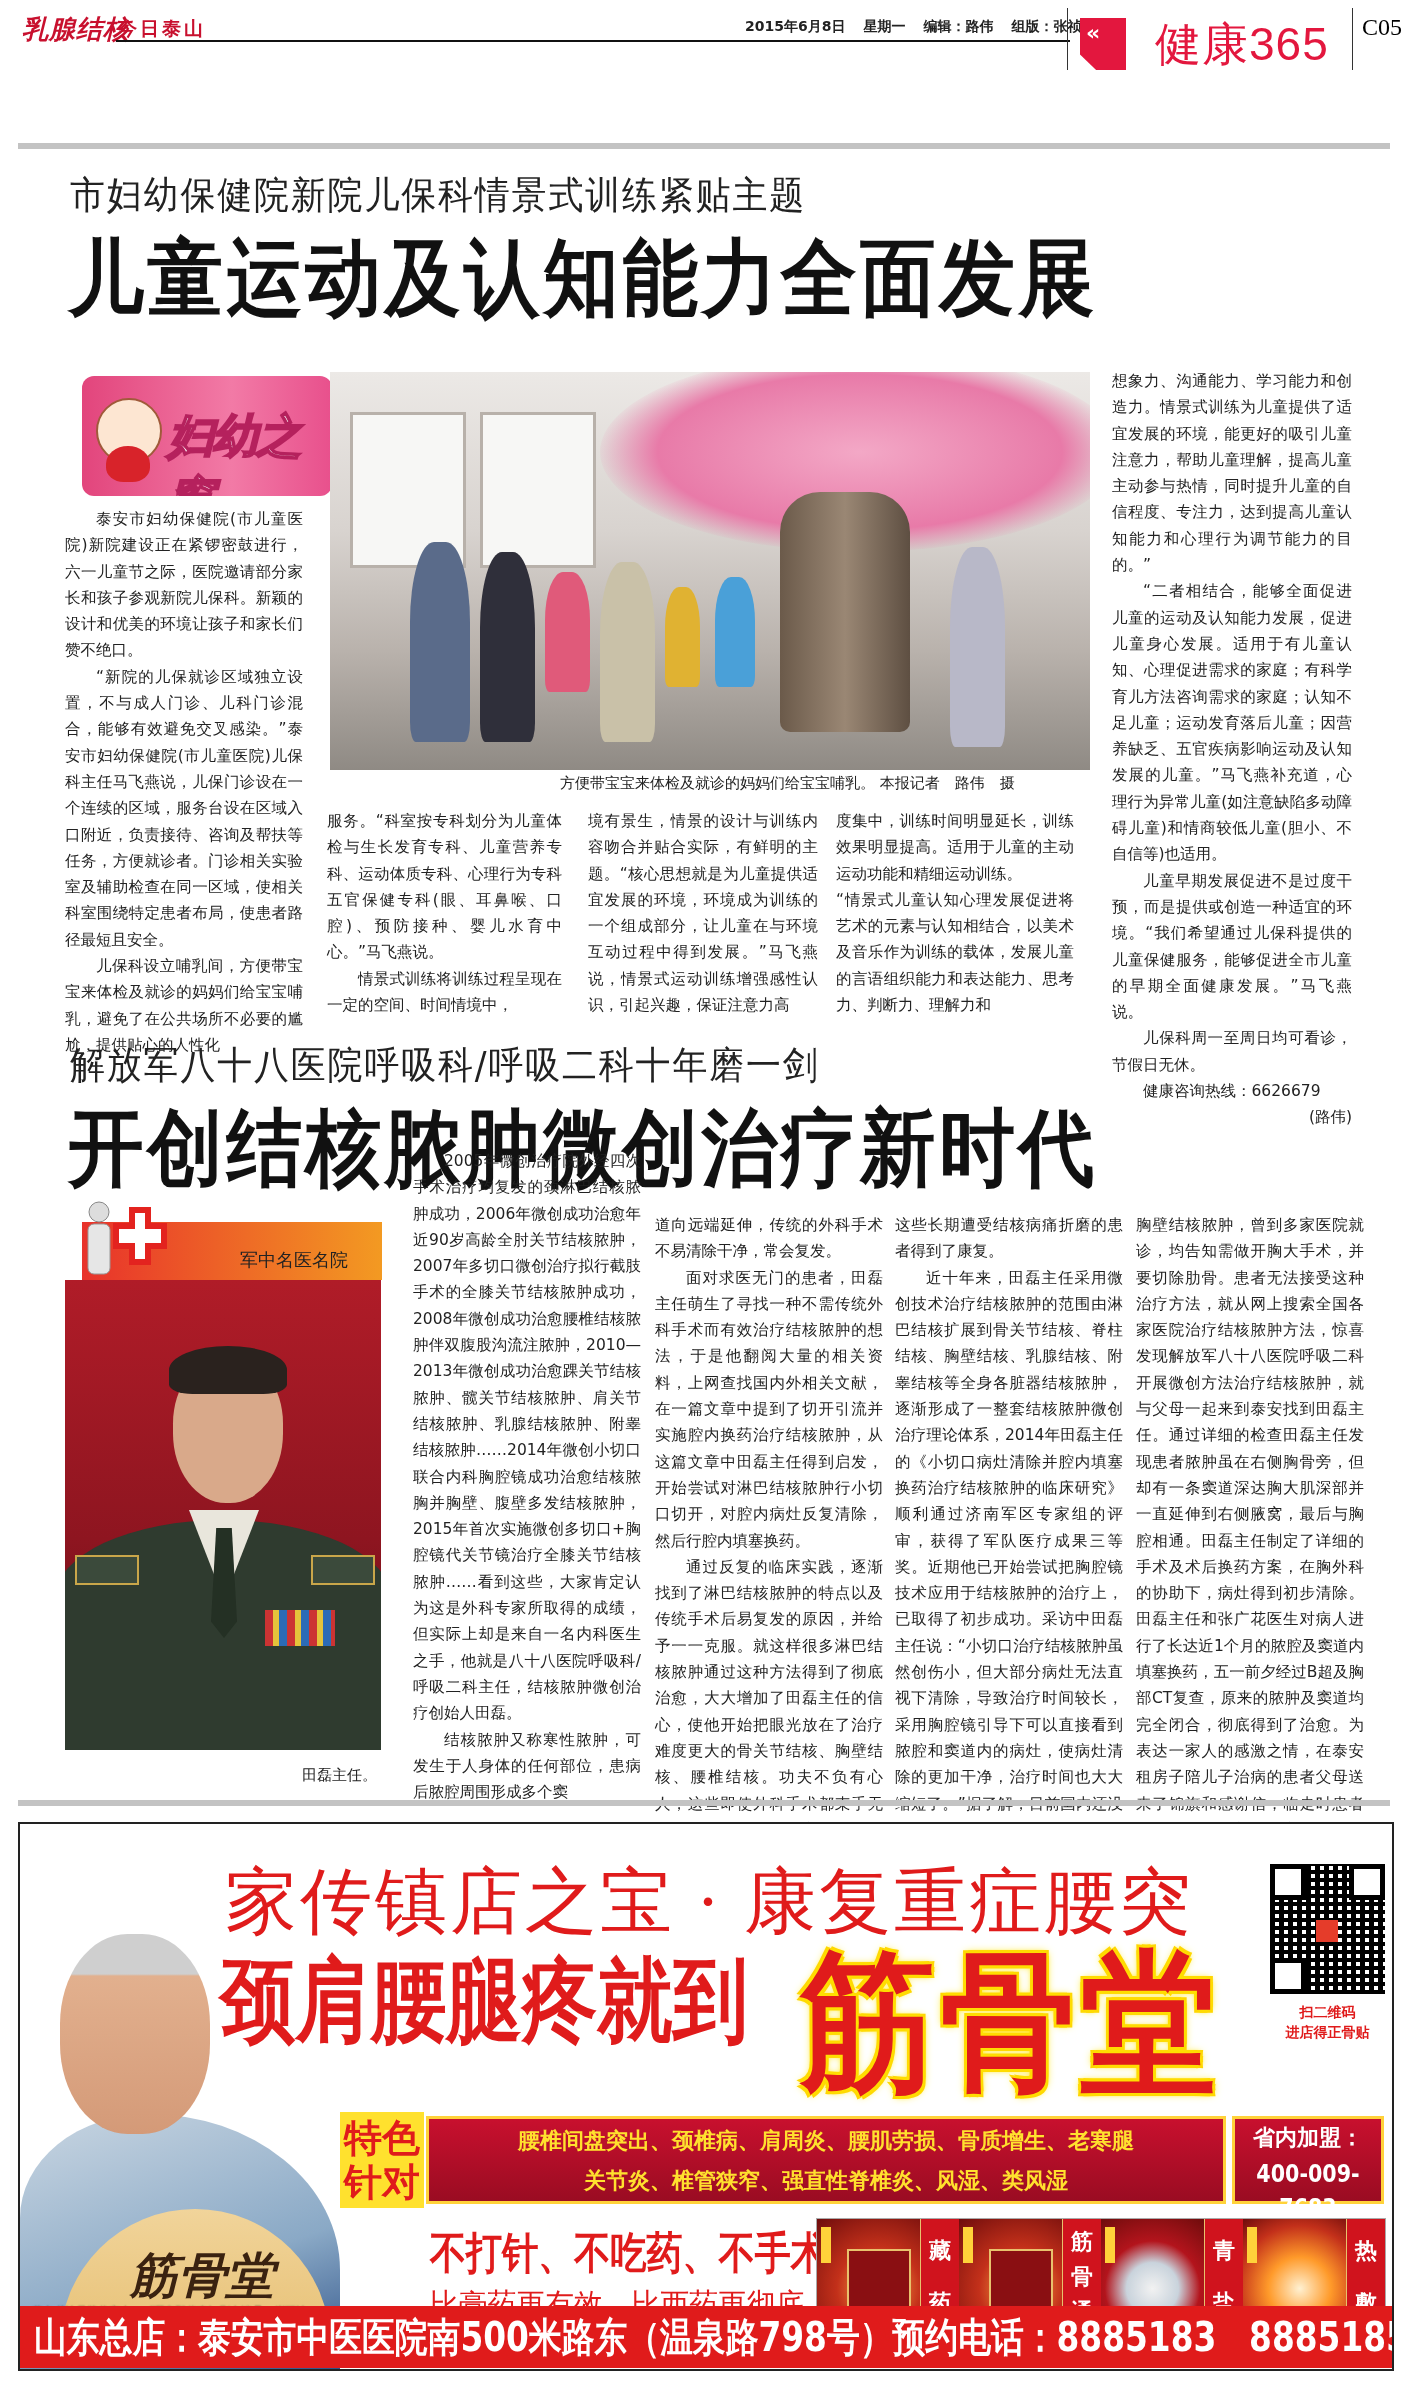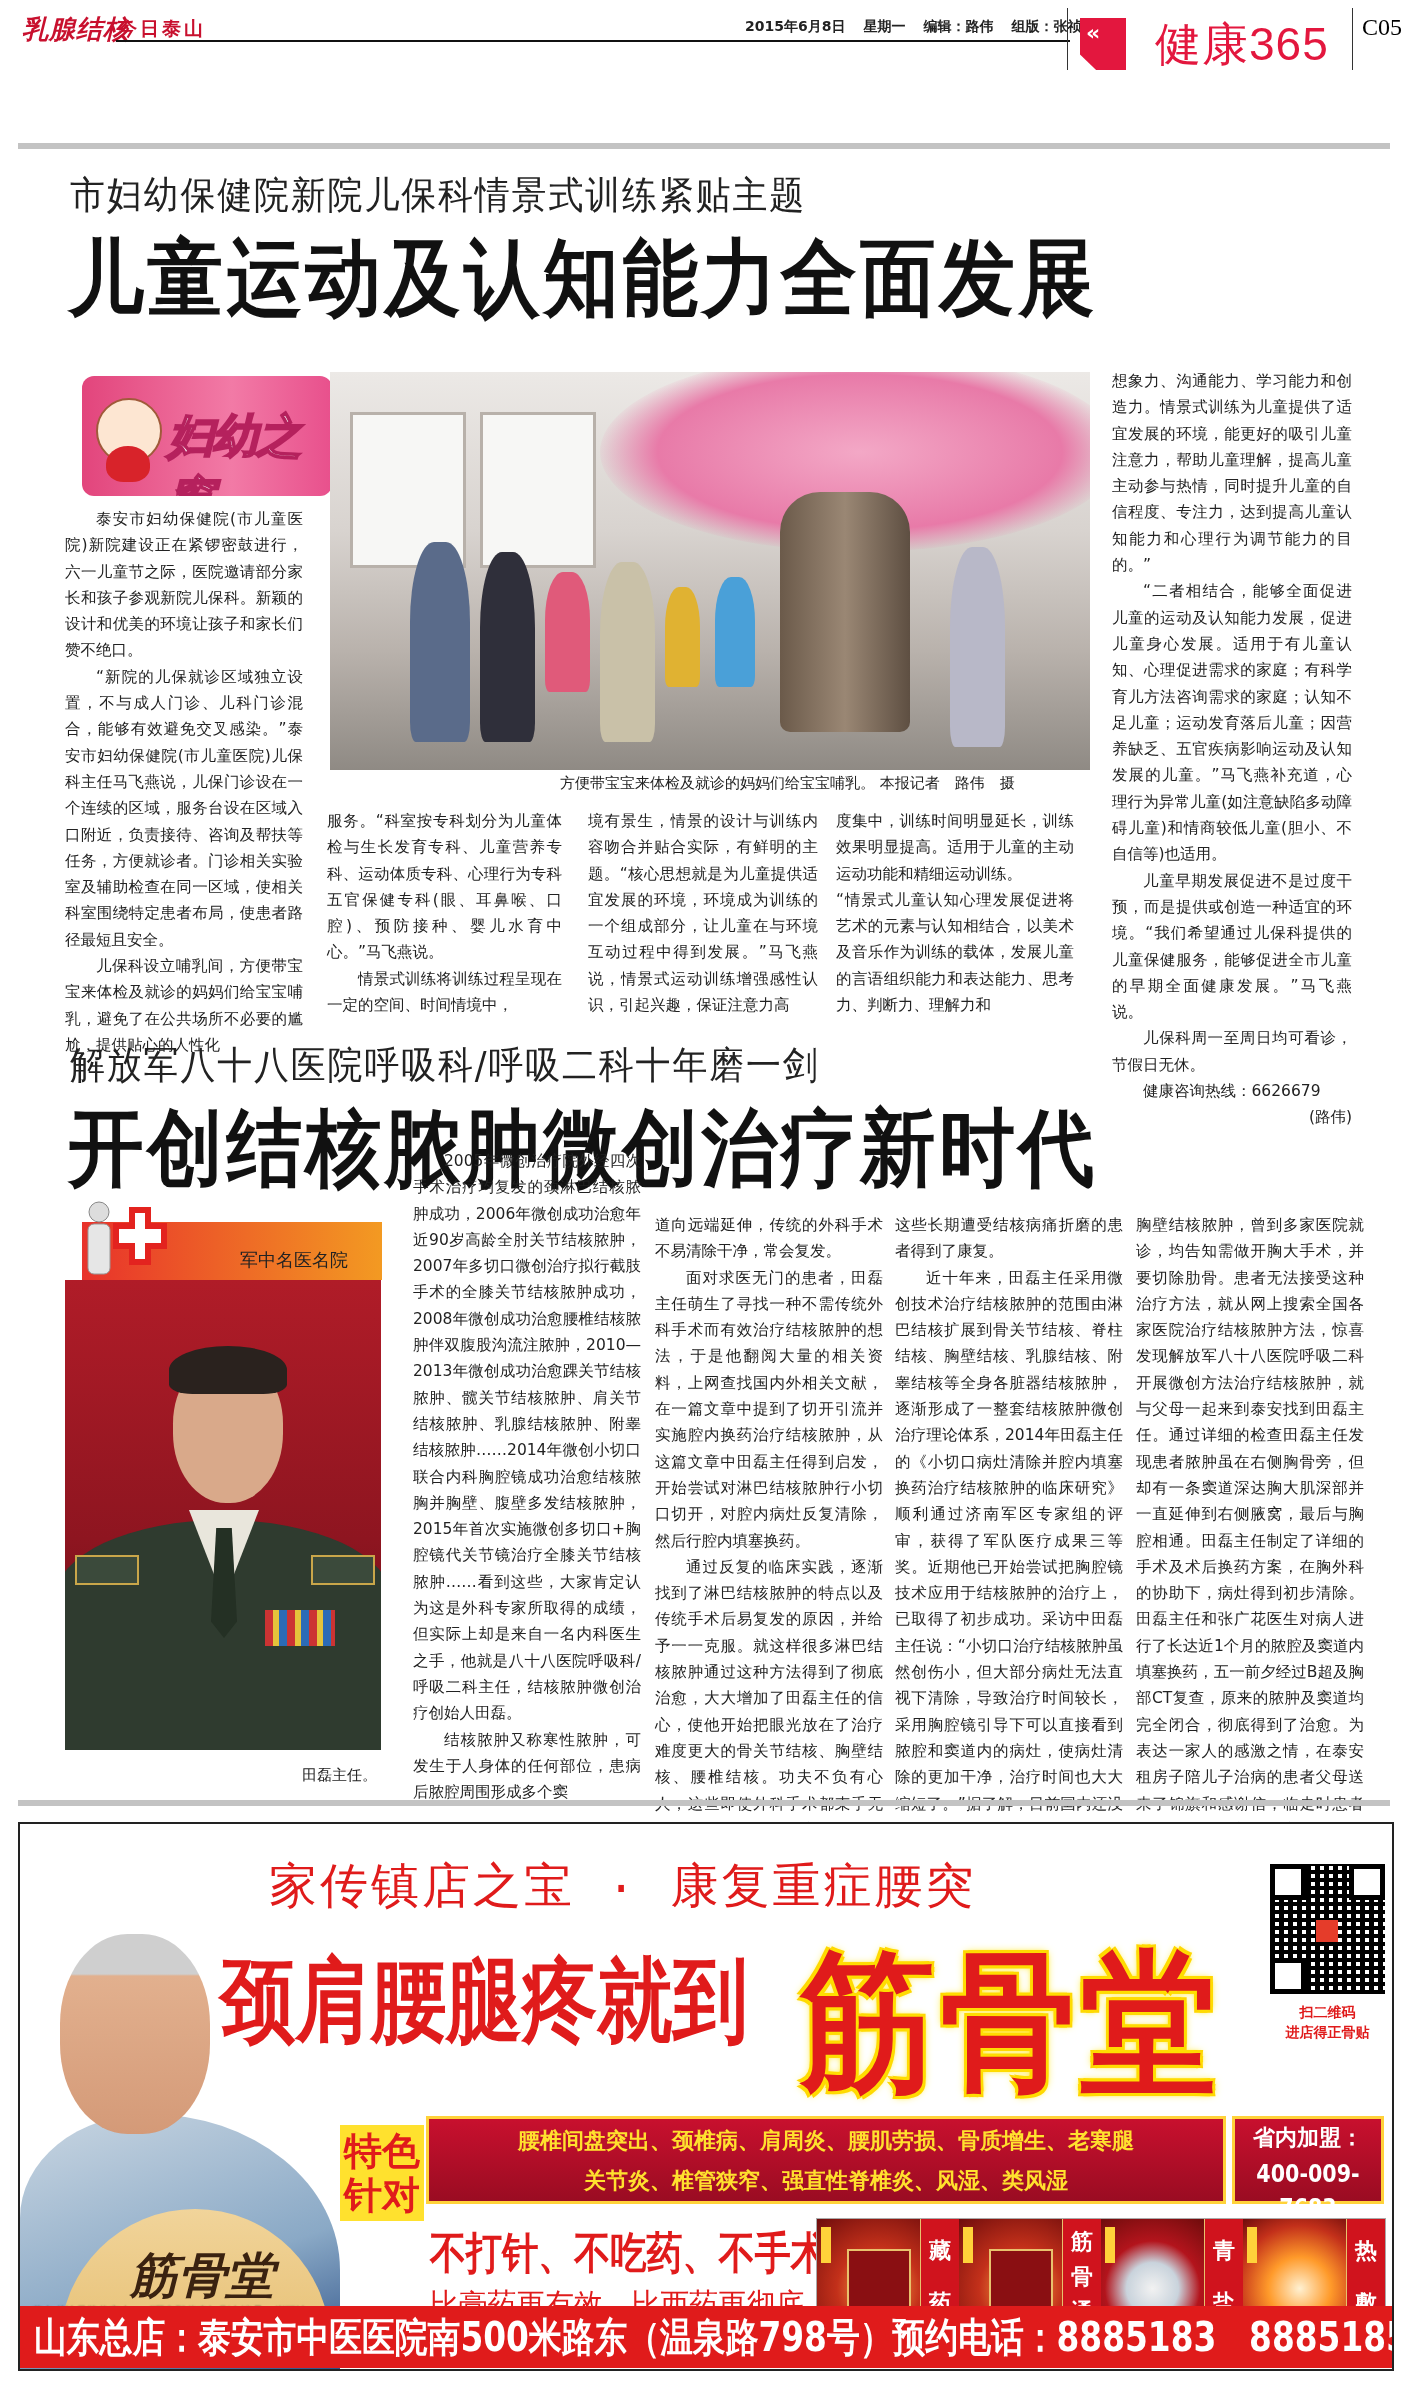--- a/index.html
+++ b/index.html
@@ -44,37 +44,37 @@
   .doctor-photo{left:65px;top:1280px;width:316px;height:470px;background:linear-gradient(180deg,#b01c28 0%,#8e1520 55%,#5a0f16 100%);overflow:hidden;}
   .doc-face{left:108px;top:78px;width:110px;height:145px;border-radius:45% 45% 48% 48%;background:#d9a98a;}
   .doc-hair{left:104px;top:66px;width:118px;height:48px;border-radius:50% 50% 20% 20%;background:#2a221e;}
   .doc-uniform{left:-10px;top:240px;width:336px;height:260px;background:#2f3b2f;border-radius:50% 50% 0 0/30% 30% 0 0;}
   .doc-shirt{left:124px;top:230px;width:70px;height:90px;background:#e9e6dc;clip-path:polygon(0 0,100% 0,50% 100%);}
   .doc-tie{left:146px;top:248px;width:26px;height:110px;background:#243024;clip-path:polygon(20% 0,80% 0,100% 85%,50% 100%,0 85%);}
   .ribbons{left:200px;top:330px;width:70px;height:36px;background:repeating-linear-gradient(90deg,#c33 0 8px,#e5c33b 8px 14px,#2c6bb6 14px 22px);}
   .epaulet{top:275px;width:60px;height:26px;background:#3b4a3b;border:2px solid #c9a64a;}
   
   .ad{left:18px;top:1822px;width:1372px;height:545px;border:2px solid #222;background:#fff;overflow:hidden;}
-  .ad-line1{left:205px;top:30px;font-size:48px;color:#e01b1b;letter-spacing:3px;font-family:Liberation Mono, monospace;margin-left:44px;}
+  .ad-line1{left:205px;top:30px;font-size:72px;color:#e01b1b;letter-spacing:3px;font-family:Liberation Serif, serif;}
   .ad-line2{left:200px;top:115px;font-size:92px;font-weight:bold;color:#e01b1b;letter-spacing:0;font-family:"DejaVu Sans",sans-serif;transform:scaleX(.82);transform-origin:left;}
   .ad-brand{left:780px;top:100px;font-size:150px;font-weight:bold;color:#e01b1b;font-family:"DejaVu Sans",sans-serif;transform:scaleX(.9);transform-origin:left;text-shadow:0 0 6px #ffe300,0 0 10px #ffe300,3px 3px 0 #ffd400,-3px -3px 0 #ffd400,3px -3px 0 #ffd400,-3px 3px 0 #ffd400;letter-spacing:6px;}
   .qr{left:1250px;top:40px;width:115px;height:130px;background:
      repeating-linear-gradient(0deg,#000 0 4px,#fff 4px 8px),
      repeating-linear-gradient(90deg,#000 0 5px,#fff 5px 9px);background-blend-mode:multiply;}
   .qr-corner{width:26px;height:26px;border:5px solid #000;background:#fff;}
   .qr-center{left:1296px;top:96px;width:22px;height:22px;background:#e53c2a;}
   .qr-caption{left:1250px;top:178px;width:115px;text-align:center;font-size:14px;line-height:20px;color:#e01b1b;font-weight:bold;}
   .old-man{left:0;top:0;width:320px;height:545px;}
   .om-head{left:40px;top:110px;width:150px;height:200px;border-radius:45%;background:linear-gradient(180deg,#cfcfcf 0,#cfcfcf 20%,#e2b08e 21%,#d49a78 100%);}
   .om-body{left:0;top:290px;width:320px;height:260px;background:linear-gradient(160deg,#c9d6e2,#8aa9c6 60%,#2b4f86);border-radius:40% 60% 0 0;}
   .fan{left:40px;top:385px;width:270px;height:150px;background:linear-gradient(180deg,#f1d49a,#e6bf72);border-radius:50% 50% 0 0/90% 90% 0 0;}
   .fan-text{left:110px;top:420px;font-size:48px;color:#3a2210;font-family:"DejaVu Serif",serif;font-weight:bold;font-style:italic;}
   .ad-note{left:10px;top:480px;font-size:11px;color:#fff;font-style:italic;text-shadow:0 0 2px #000;white-space:nowrap;}
   .feature{left:320px;top:288px;width:1044px;height:96px;}
-  .feature-tag{left:0;top:13px;width:84px;height:96px;background:#ffe12e;color:#e01b1b;font-size:38px;line-height:44px;text-align:center;font-weight:bold;padding-top:4px;box-sizing:border-box;font-family:"DejaVu Serif",serif;}
+  .feature-tag{left:0;top:0;width:84px;height:96px;background:#ffe12e;color:#e01b1b;font-size:38px;line-height:44px;text-align:center;font-weight:bold;padding-top:4px;box-sizing:border-box;font-family:"DejaVu Serif",serif;}
   .feature-list{left:86px;top:4px;width:800px;height:88px;background:linear-gradient(180deg,#c8102e,#9a0c22);border:3px solid #ffd23a;box-sizing:border-box;color:#ffe12e;font-weight:bold;font-size:22px;text-align:center;line-height:40px;padding-top:2px;}
   .feature-phone{left:892px;top:4px;width:152px;height:88px;background:linear-gradient(180deg,#c8102e,#9a0c22);border:3px solid #ffd23a;box-sizing:border-box;color:#fff;text-align:center;font-weight:bold;}
   .fp-label{font-size:22px;line-height:38px;display:block;}
   .fp-num{font-size:24px;line-height:34px;display:block;transform:scaleX(.86);}
   .no-needle{left:410px;top:400px;font-size:44px;color:#e01b1b;font-weight:bold;font-family:"DejaVu Sans",sans-serif;transform:scaleX(.82);transform-origin:left;white-space:nowrap;}
   .compare{left:410px;top:460px;font-size:32px;color:#e01b1b;font-family:"DejaVu Serif",serif;white-space:nowrap;transform:scaleX(.9);transform-origin:left;}
   .products{left:796px;top:394px;width:568px;height:116px;display:flex;border:1px solid #aaa;background:#b3141c;}
   .prod-img{flex:1;background:radial-gradient(circle at 60% 60%,#ffb34a 0,#c3301a 45%,#6e0c0c 100%);position:relative;border-right:1px solid #e8c26d;}
   .prod-tag{position:absolute;left:4px;top:8px;width:10px;height:36px;background:#ffd23a;}
   .prod-box{position:absolute;left:30px;top:30px;width:60px;height:70px;background:#8a0f12;border:2px solid #e8c26d;}

